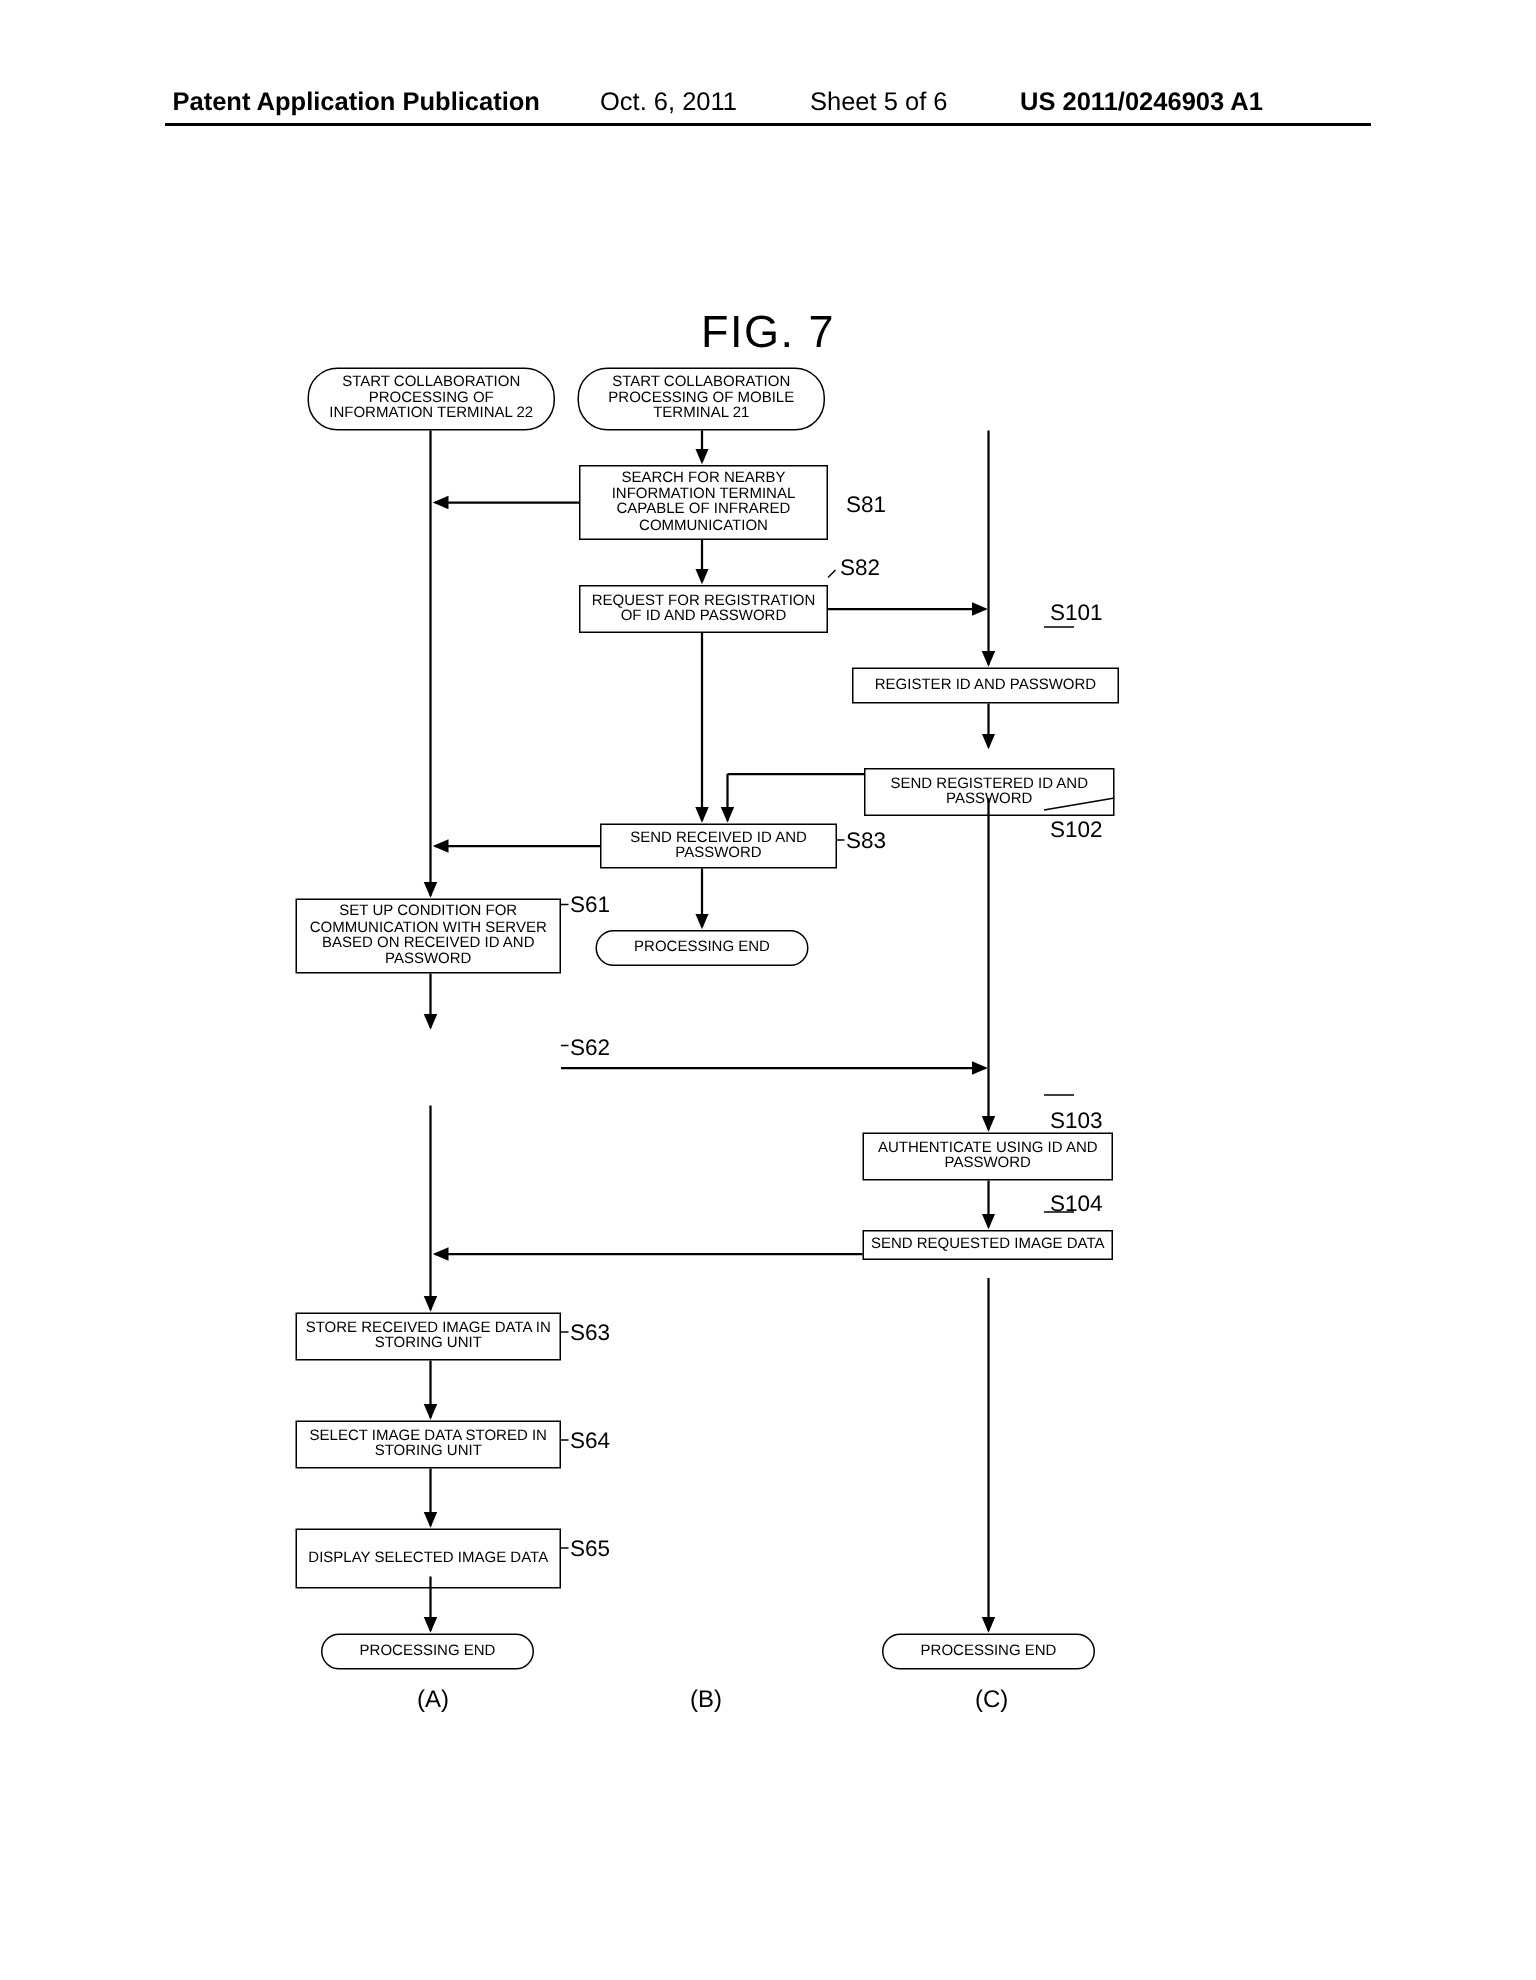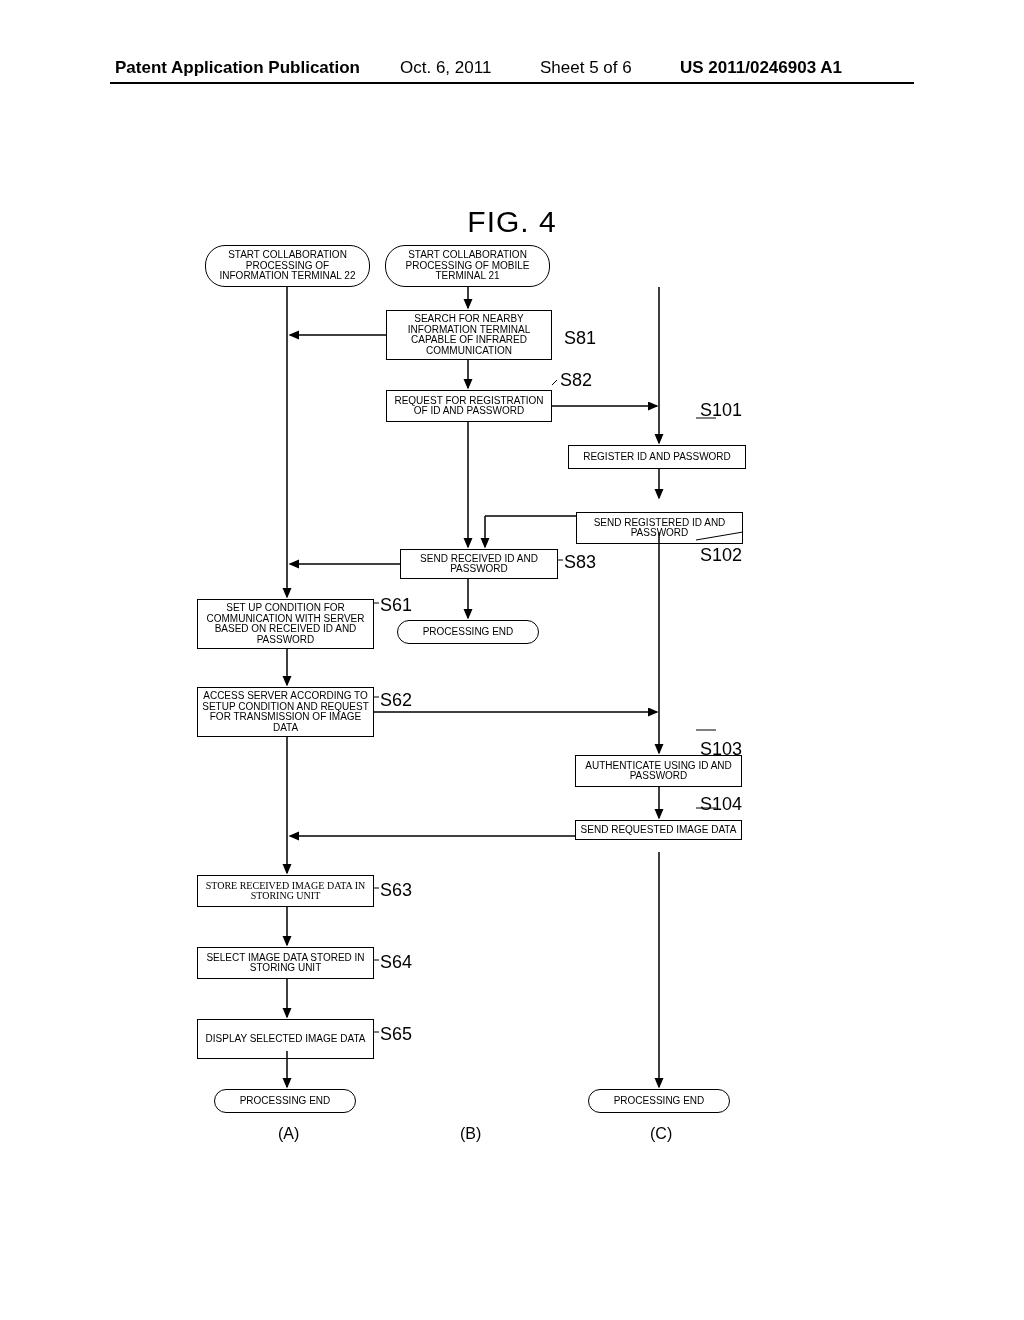--- a/index.html
+++ b/index.html
@@ -71,21 +71,21 @@
     justify-content: center;
     padding: 3px 4px;
     box-sizing: border-box;
     background: #fff;
   }
   .terminator {
     border-radius: 20px;
   }
   .step-label {
     position: absolute;
-    font-size: 18px;
+    font-size: 15px;
   }
   .col-label {
     position: absolute;
     font-size: 16px;
   }
   
   svg.arrows {
     position: absolute;
     top: 0;
     left: 0;
@@ -100,21 +100,21 @@
 <div class="page">
 
   <div class="header">
     <div class="pub-label">Patent Application Publication</div>
     <div class="date-label">Oct. 6, 2011</div>
     <div class="sheet-label">Sheet 5 of 6</div>
     <div class="pubnum-label">US 2011/0246903 A1</div>
     <div class="header-line"></div>
   </div>
 
-  <div class="fig-title">FIG. 4</div>
+  <div class="fig-title">FIG. 7</div>
 
   <div class="box terminator" style="left:205px; top:245px; width:165px; height:42px;">START COLLABORATION PROCESSING OF INFORMATION TERMINAL 22</div>
   <div class="box terminator" style="left:385px; top:245px; width:165px; height:42px;text-align:center;">START COLLABORATION PROCESSING OF MOBILE TERMINAL 21</div>
 
   <div class="box" style="left:386px; top:310px; width:166px; height:50px;">SEARCH FOR NEARBY INFORMATION TERMINAL CAPABLE OF INFRARED COMMUNICATION</div>
   <div class="step-label" style="left:564px; top:328px;">S81</div>
 
   <div class="box" style="left:386px; top:390px; width:166px; height:32px;">REQUEST FOR REGISTRATION OF ID AND PASSWORD</div>
   <div class="step-label" style="left:560px; top:370px;">S82</div>
 
@@ -125,30 +125,29 @@
   <div class="step-label" style="left:700px; top:545px;">S102</div>
 
   <div class="box" style="left:400px; top:549px; width:158px; height:30px;">SEND RECEIVED ID AND PASSWORD</div>
   <div class="step-label" style="left:564px; top:552px;">S83</div>
 
   <div class="box terminator" style="left:397px; top:620px; width:142px; height:24px;">PROCESSING END</div>
 
   <div class="box" style="left:197px; top:599px; width:177px; height:50px;">SET UP CONDITION FOR COMMUNICATION WITH SERVER BASED ON RECEIVED ID AND PASSWORD</div>
   <div class="step-label" style="left:380px; top:595px;">S61</div>
 
-  <div class="box" style="left:197px; top:687px; width:177px; height:50px;">ACCESS SERVER ACCORDING TO SETUP CONDITION AND REQUEST FOR TRANSMISSION OF IMAGE DATA</div>
   <div class="step-label" style="left:380px; top:690px;">S62</div>
 
   <div class="box" style="left:575px; top:755px; width:167px; height:32px;">AUTHENTICATE USING ID AND PASSWORD</div>
   <div class="step-label" style="left:700px; top:715px;margin-top:24px;">S103</div>
 
   <div class="box" style="left:575px; top:820px; width:167px; height:20px;">SEND REQUESTED IMAGE DATA</div>
   <div class="step-label" style="left:700px; top:794px;">S104</div>
 
-  <div class="box" style="left:197px; top:875px; width:177px; height:32px;font-family:Liberation Serif, serif;">STORE RECEIVED IMAGE DATA IN STORING UNIT</div>
+  <div class="box" style="left:197px; top:875px; width:177px; height:32px;">STORE RECEIVED IMAGE DATA IN STORING UNIT</div>
   <div class="step-label" style="left:380px; top:880px;">S63</div>
 
   <div class="box" style="left:197px; top:947px; width:177px; height:32px;">SELECT IMAGE DATA STORED IN STORING UNIT</div>
   <div class="step-label" style="left:380px; top:952px;">S64</div>
 
   <div class="box" style="left:197px; top:1019px; width:177px; height:40px;">DISPLAY SELECTED IMAGE DATA</div>
   <div class="step-label" style="left:380px; top:1024px;">S65</div>
 
   <div class="box terminator" style="left:214px; top:1089px; width:142px; height:24px;">PROCESSING END</div>
 

